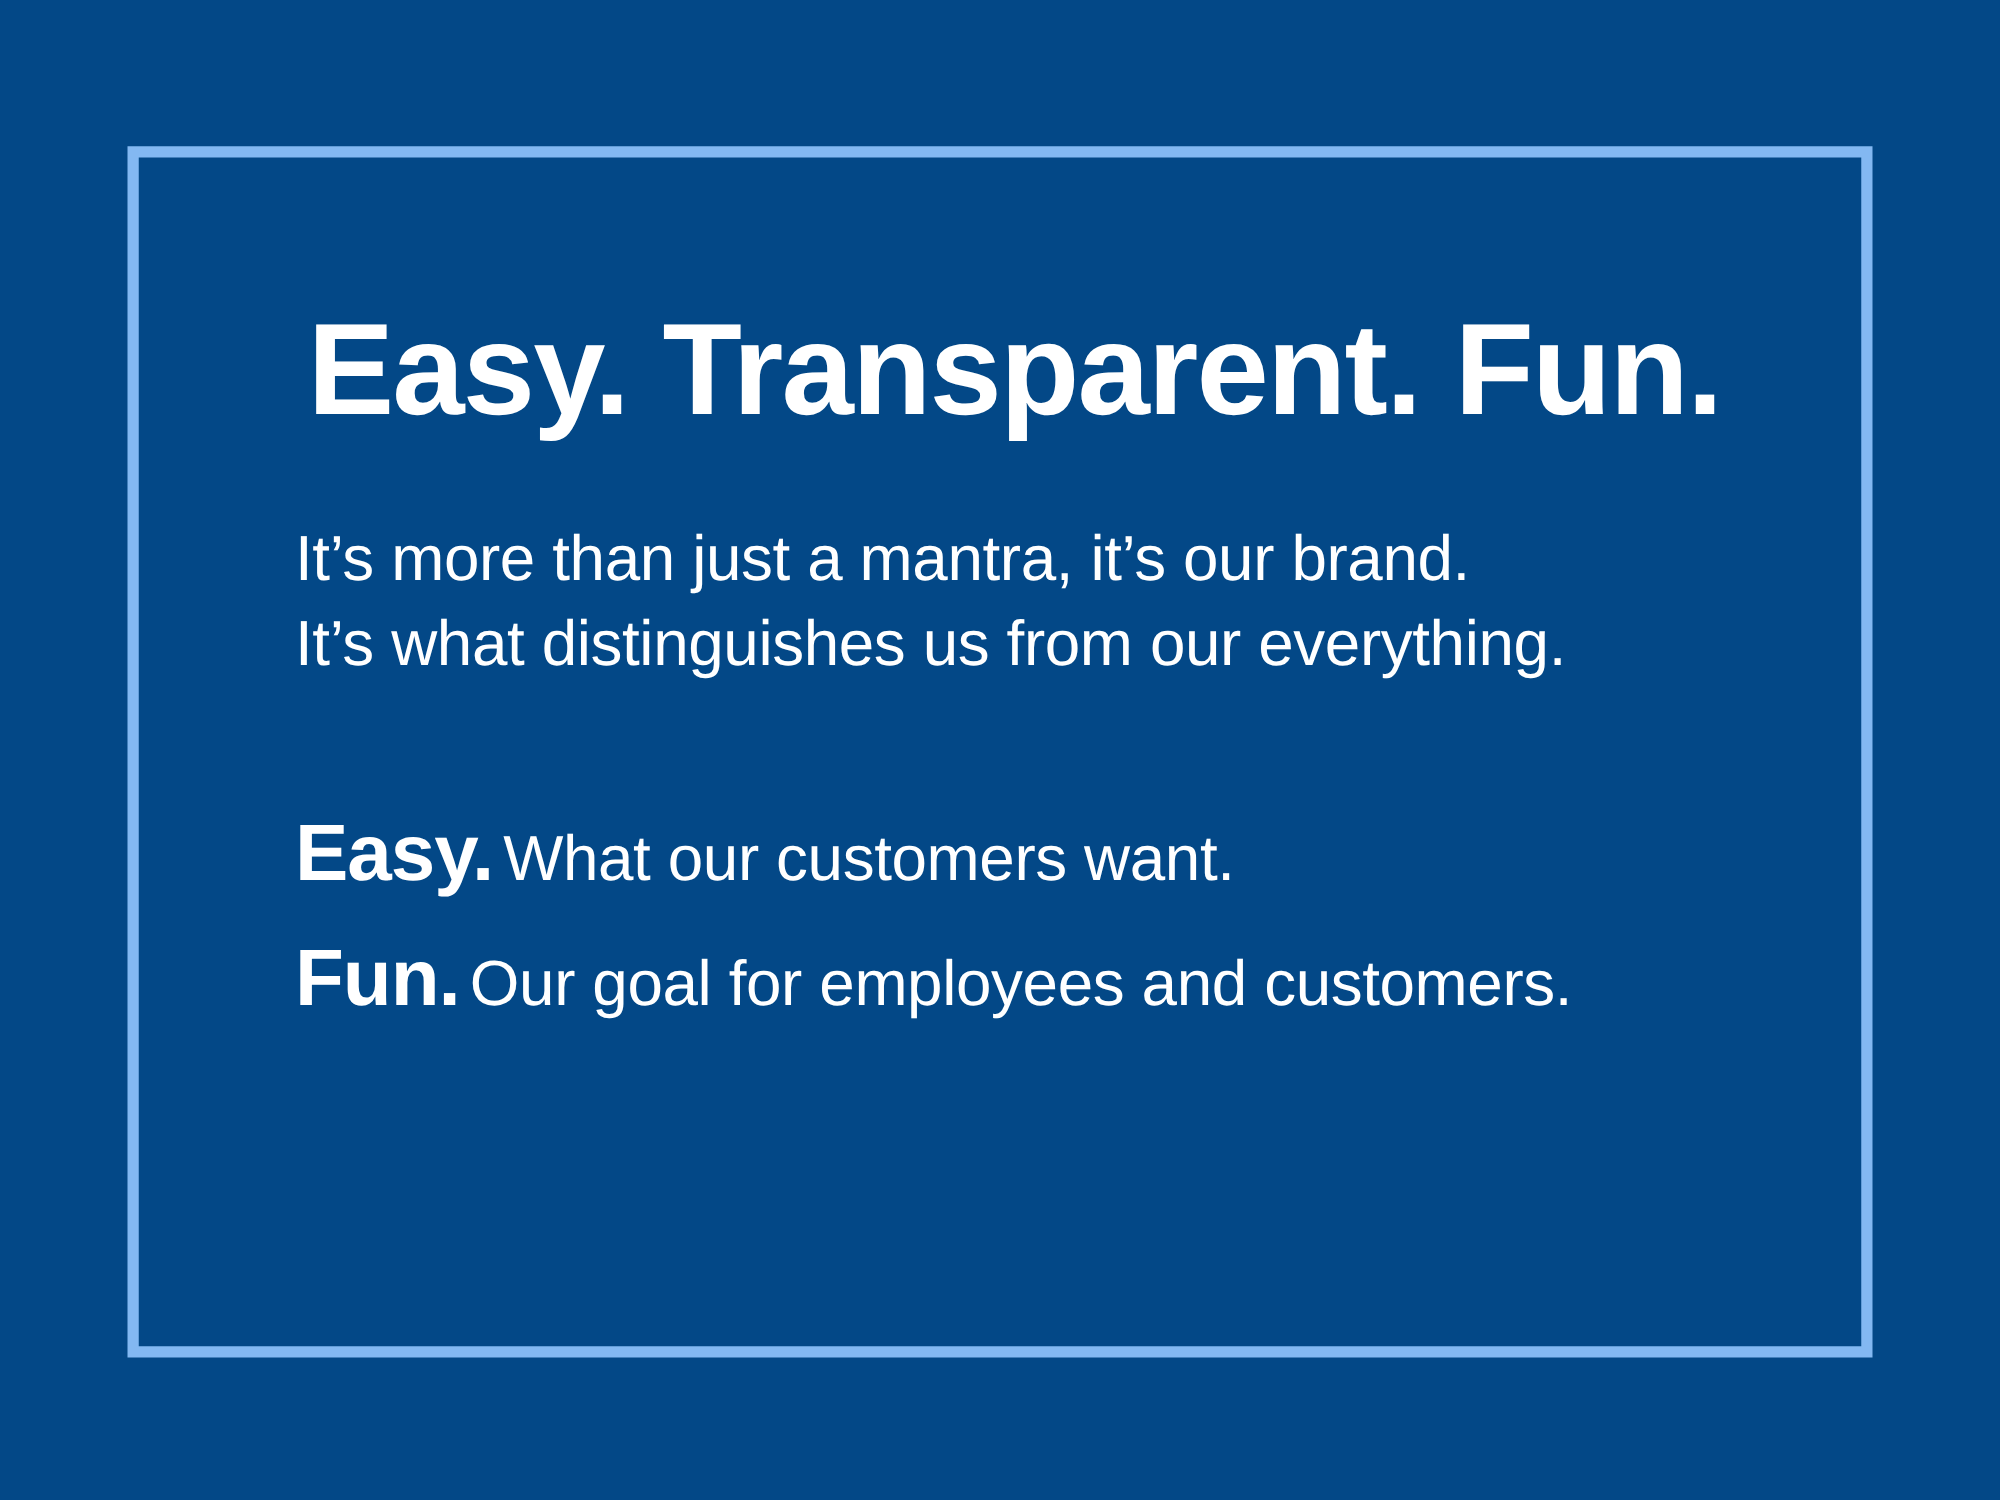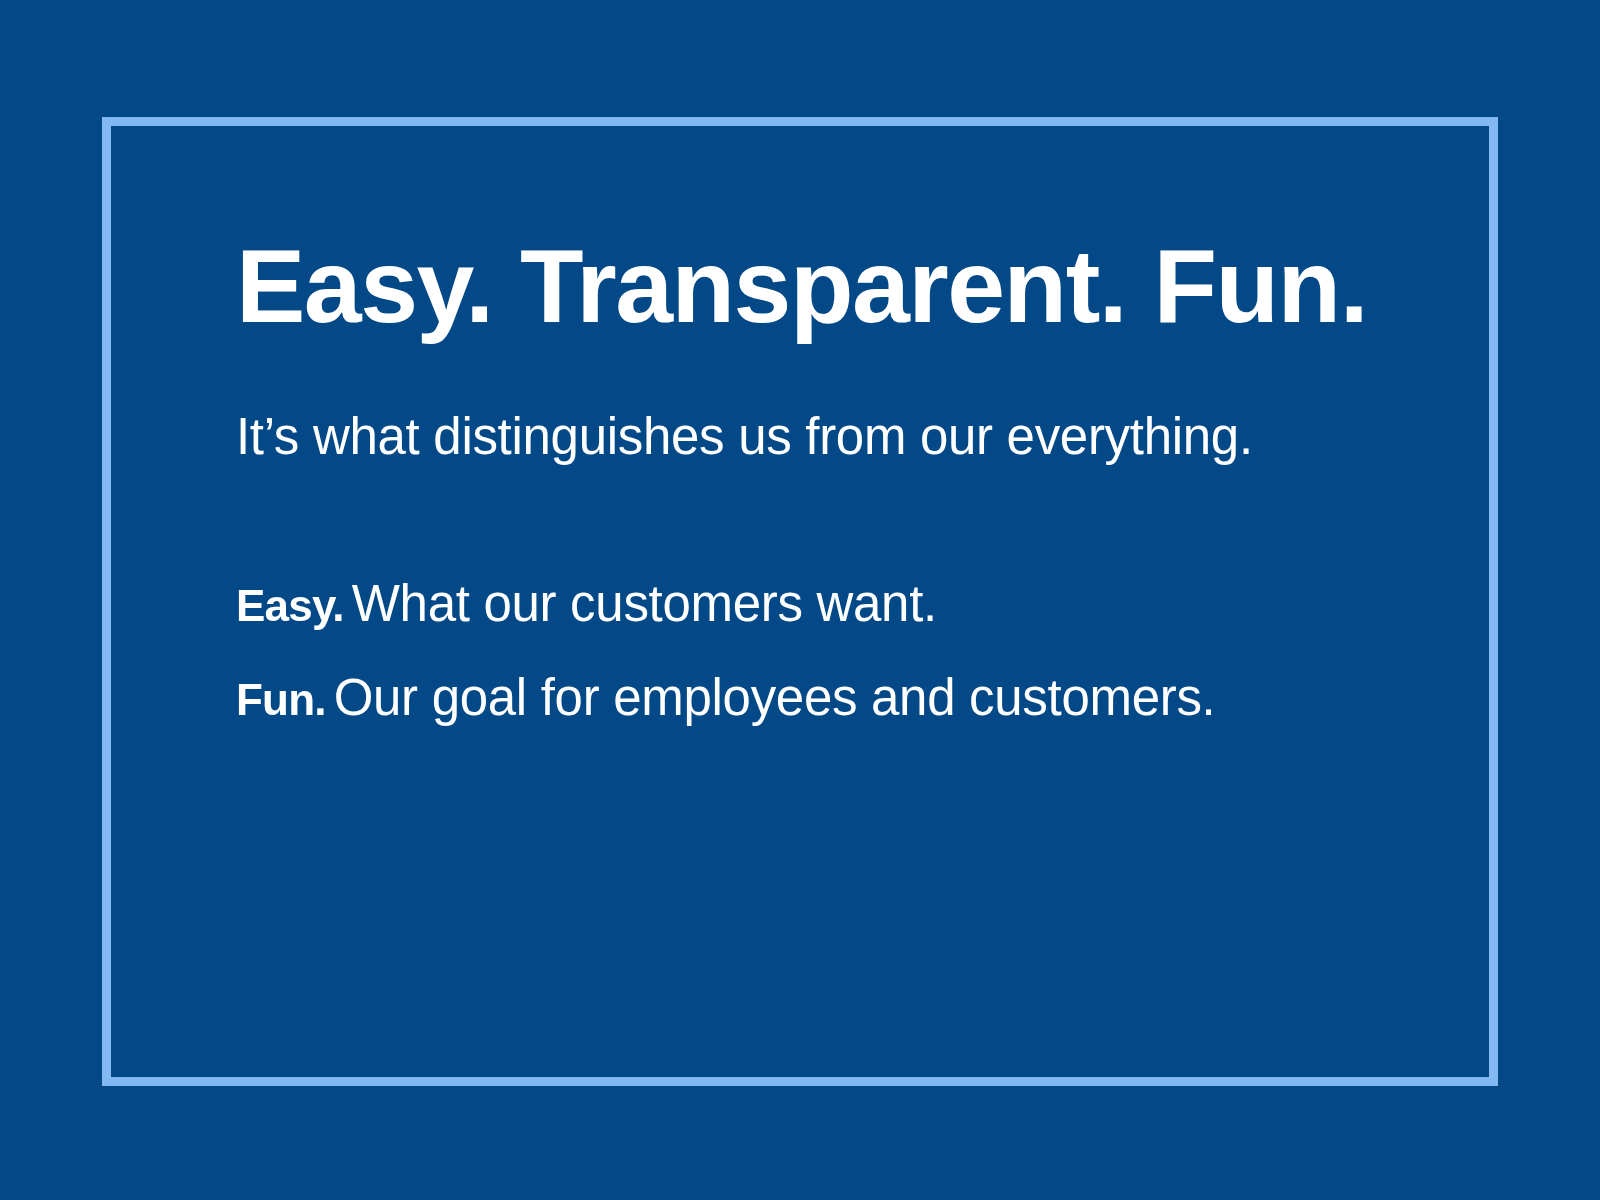--- a/index.html
+++ b/index.html
@@ -39,21 +39,21 @@
     width: 1180px;
   }
 
   .headline {
     color: #ffffff;
     font-size: 104px;
     font-weight: bold;
     line-height: 1.05;
     letter-spacing: -1.5px;
     white-space: nowrap;
-    margin: 0;
+    margin: 10px;
     padding: 0;
   }
 
   .intro {
     margin-top: 62px;
   }
 
   .intro-line {
     color: #ffffff;
     font-size: 51px;
@@ -71,21 +71,21 @@
 
   .pillar-line {
     line-height: 82px;
     white-space: nowrap;
     margin: 0;
     padding: 0;
     color: #ffffff;
   }
 
   .pillar-term {
-    font-size: 44px;
+    font-size: 64px;
     font-weight: bold;
     letter-spacing: -0.8px;
   }
 
   .pillar-desc {
     font-size: 51px;
     font-weight: normal;
     letter-spacing: -0.3px;
     padding-left: 8px;
   }
@@ -95,20 +95,21 @@
 
 <div id="slide">
 
   <div id="frame"></div>
 
   <div id="content">
 
     <h1 class="headline">Easy. Transparent. Fun.</h1>
 
     <div class="intro">
+      <p class="intro-line">It’s more than just a mantra, it’s our brand.</p>
       <p class="intro-line">It’s what distinguishes us from our everything.</p>
     </div>
 
     <div class="pillars">
 
       <p class="pillar-line">
         <span class="pillar-term">Easy.</span><span class="pillar-desc">What our customers want.</span>
       </p>
 
 

